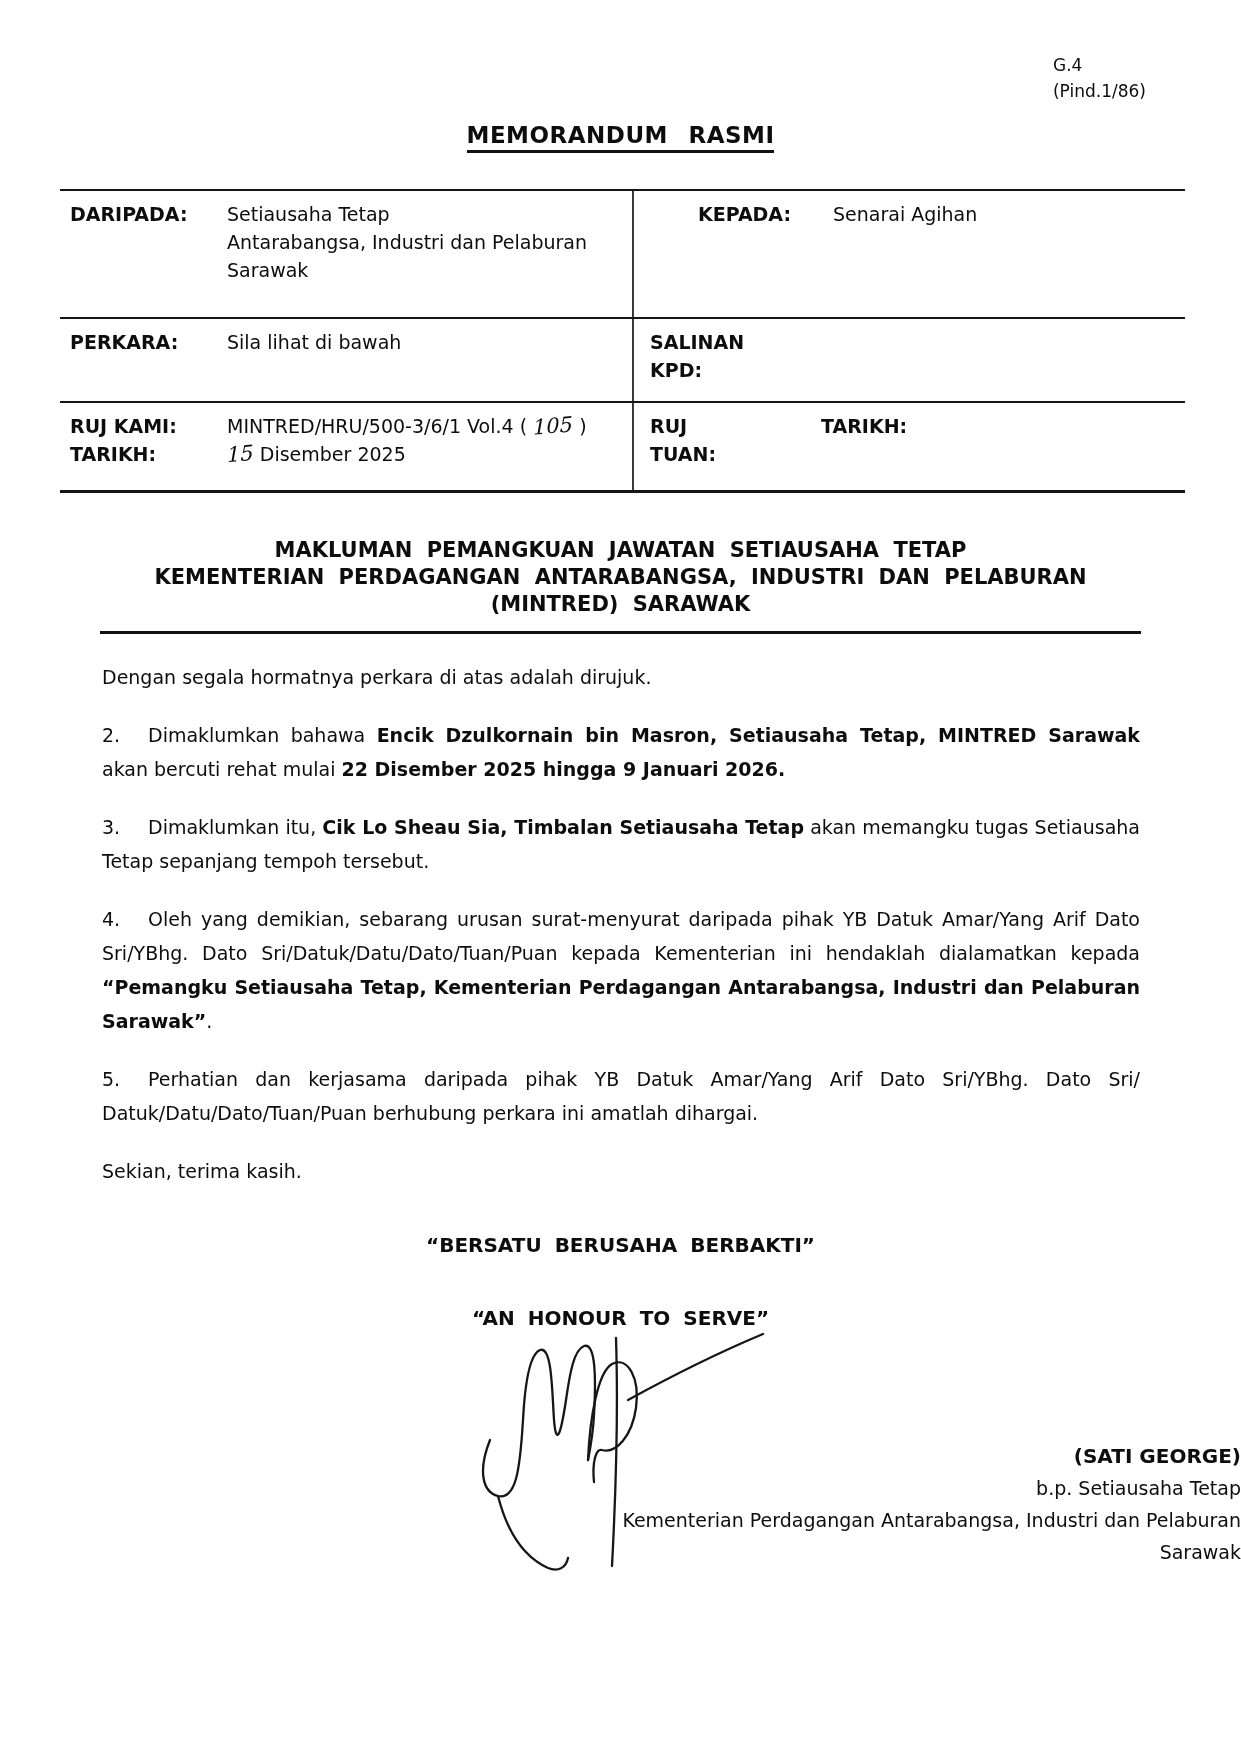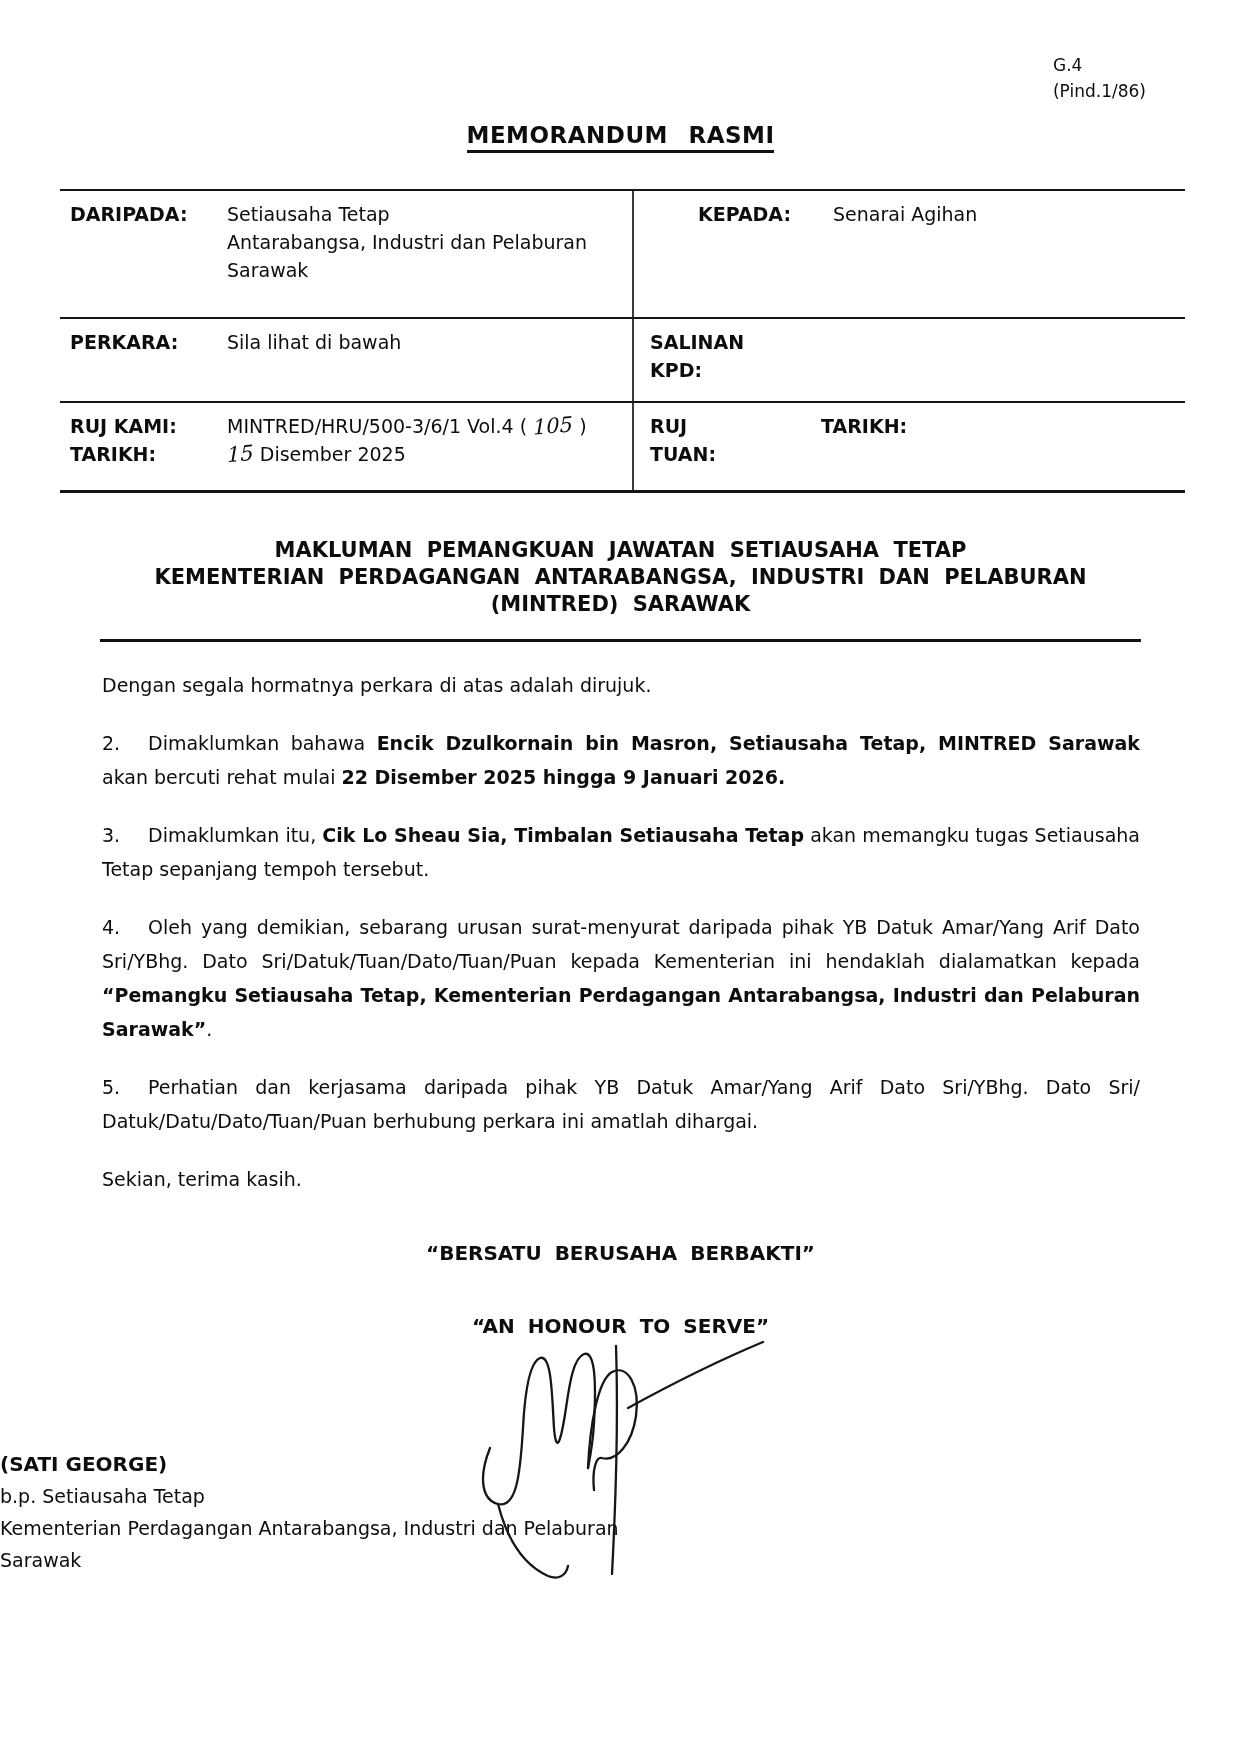--- a/index.html
+++ b/index.html
@@ -36,33 +36,33 @@
   .hand{
     font-family:"DejaVu Serif","Liberation Serif",serif;font-style:italic;
     font-size:21px;display:inline-block;transform:rotate(-5deg) skewX(-4deg);
   }
   .rt-grid{display:flex;}
   .rt-grid .tarikh2{margin-left:105px;font-weight:bold;}
   
   .subject{
     margin:44px 100px 0 100px;text-align:center;font-weight:bold;
     font-size:21px;line-height:27px;word-spacing:7px;
-    border-bottom:3px solid #111;padding-bottom:21px;
+    border-bottom:3px solid #111;padding-bottom:13px;
   }
   
   .body{margin:26px 101px 0 102px;font-size:19px;line-height:34px;text-align:justify;}
   .para{margin:24px 0 0 0;}
   .para.first{margin-top:12px;}
   .pnum{display:inline-block;width:46px;}
   strong{font-weight:bold;}
   
   .slogan{text-align:center;margin-top:42px;font-weight:bold;font-size:20px;line-height:31px;word-spacing:6px;}
   .slogan .l2{margin-top:42px;}
   
-  .sigblock{position:relative;margin-top:106px;text-align:left;font-size:19px;line-height:32px;}
+  .sigblock{position:relative;margin-top:106px;text-align:right;font-size:19px;line-height:32px;}
   .signame{font-weight:bold;font-size:20px;}
   .sig-svg{position:absolute;left:468px;top:-120px;pointer-events:none;}
 </style>
 </head>
 <body>
 
 <div class="page">
 
   <div class="formcode-wrap">
     <span class="formcode">
@@ -137,21 +137,21 @@
     <span style="display:block">(MINTRED) SARAWAK</span>
   </div>
 
   <div class="body">
     <p class="para first">Dengan segala hormatnya perkara di atas adalah dirujuk.</p>
 
     <p class="para"><span class="pnum">2.</span><span>Dimaklumkan bahawa </span><strong>Encik Dzulkornain bin Masron, Setiausaha Tetap, MINTRED Sarawak</strong><span> akan bercuti rehat mulai </span><strong>22 Disember 2025 hingga 9 Januari 2026.</strong></p>
 
     <p class="para"><span class="pnum">3.</span><span>Dimaklumkan itu, </span><strong>Cik Lo Sheau Sia, Timbalan Setiausaha Tetap</strong><span> akan memangku tugas Setiausaha Tetap sepanjang tempoh tersebut.</span></p>
 
-    <p class="para"><span class="pnum">4.</span><span>Oleh yang demikian, sebarang urusan surat-menyurat daripada pihak YB Datuk Amar/Yang Arif Dato Sri/YBhg. Dato Sri/Datuk/Tuan/Dato/Tuan/Puan kepada Kementerian ini hendaklah dialamatkan kepada </span><strong>“Pemangku Setiausaha Tetap, Kementerian Perdagangan Antarabangsa, Industri dan Pelaburan Sarawak”</strong><span>.</span></p>
+    <p class="para"><span class="pnum">4.</span><span>Oleh yang demikian, sebarang urusan surat-menyurat daripada pihak YB Datuk Amar/Yang Arif Dato Sri/YBhg. Dato Sri/Datuk/Datu/Dato/Tuan/Puan kepada Kementerian ini hendaklah dialamatkan kepada </span><strong>“Pemangku Setiausaha Tetap, Kementerian Perdagangan Antarabangsa, Industri dan Pelaburan Sarawak”</strong><span>.</span></p>
 
     <p class="para"><span class="pnum">5.</span><span>Perhatian dan kerjasama daripada pihak YB Datuk Amar/Yang Arif Dato Sri/YBhg. Dato Sri/ Datuk/Datu/Dato/Tuan/Puan berhubung perkara ini amatlah dihargai.</span></p>
 
     <p class="para">Sekian, terima kasih.</p>
   </div>
 
   <div class="slogan">
     <span style="display:block">“BERSATU BERUSAHA BERBAKTI”</span>
     <span class="l2" style="display:block">“AN HONOUR TO SERVE”</span>
   </div>

